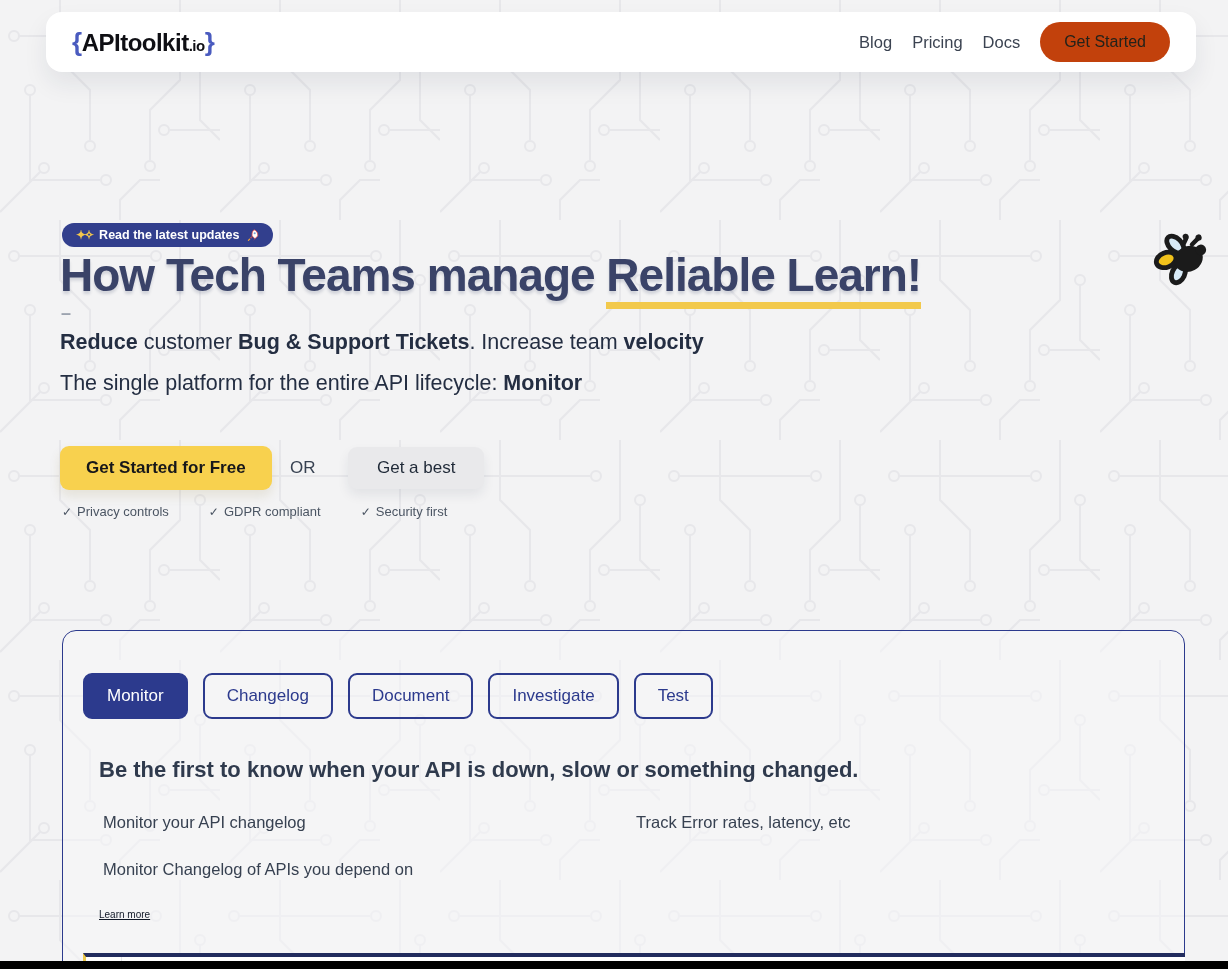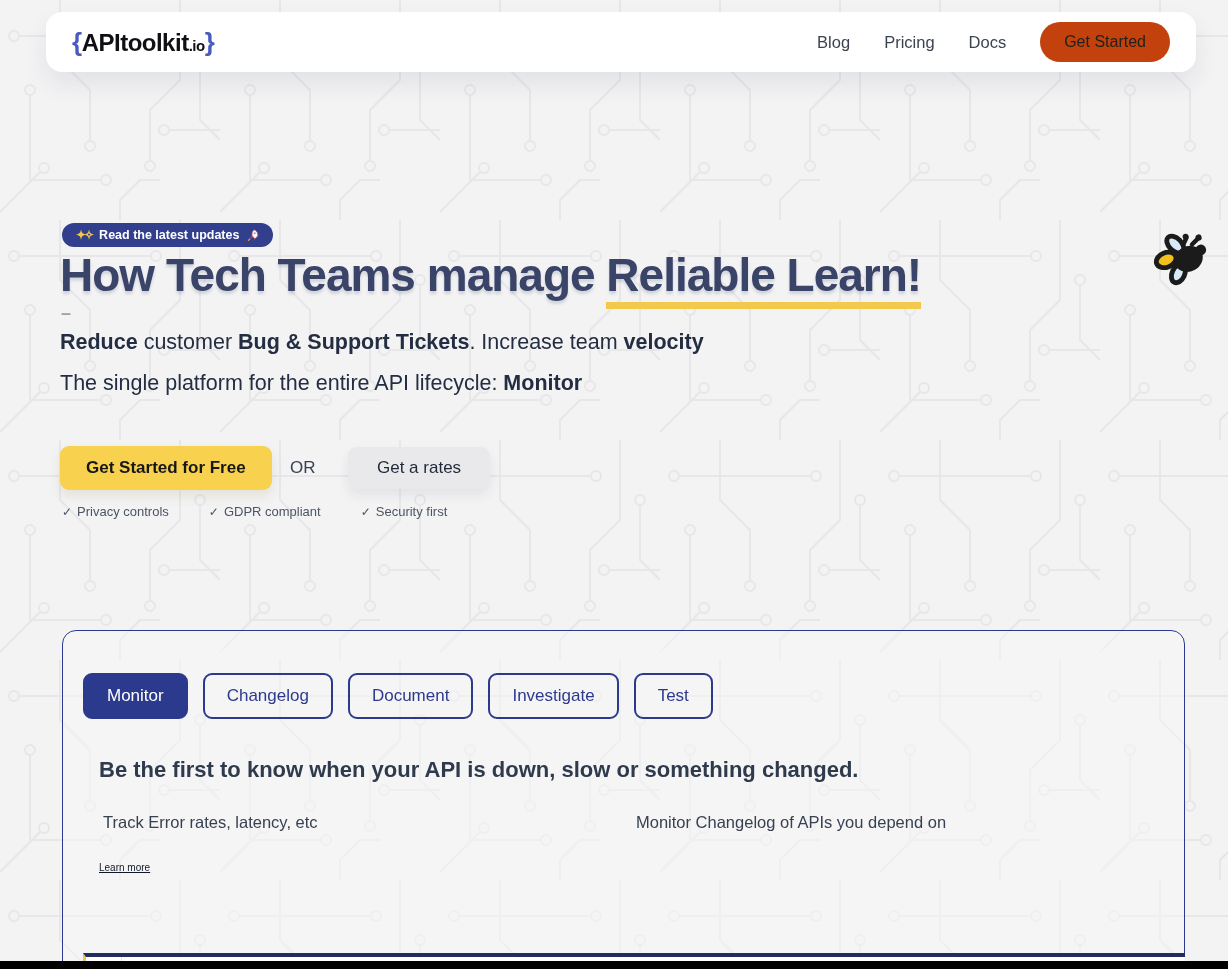--- a/index.html
+++ b/index.html
@@ -19,21 +19,21 @@
     position:absolute; left:46px; top:12px; width:1150px; height:60px;
     background:#ffffff; border-radius:16px;
     box-shadow:0 12px 24px rgba(30,35,60,0.08);
     display:flex; align-items:center; justify-content:space-between;
     padding:0 26px;
   }
   .logo { font-weight:bold; font-size:24px; letter-spacing:-0.5px; display:flex; align-items:baseline; }
   .logo .brace { color:#4a5bbf; font-size:26px; font-weight:bold; }
   .logo .brand { color:#0f0f14; }
   .logo .tld { color:#0f0f14; font-size:15px; font-weight:bold; }
-  .nav-right { display:flex; align-items:center; gap:34px; }
+  .nav-right { display:flex; align-items:center; gap:20px; }
   .nav-link { font-size:16.5px; color:#3b4351; cursor:pointer; text-decoration:none; }
   .nav-cta {
     background:#c2410c; border:none; border-radius:22px;
     padding:11px 24px; font-size:16px; color:#23221a;
     font-family:"Liberation Sans", sans-serif; cursor:pointer;
   }
 
   
   .badge {
     position:absolute; left:62px; top:223px; height:24px;
@@ -168,21 +168,21 @@
   <h1 class="hero-title"><span>How Tech Teams manage </span><span class="hl">Reliable Learn!</span></h1>
 
   <div class="hero-dash">–</div>
 
   <p class="hero-sub1"><b>Reduce</b><span> customer </span><b>Bug &amp; Support Tickets</b><span>. Increase team </span><b>velocity</b></p>
 
   <p class="hero-sub2"><span>The single platform for the entire API lifecycle: </span><b>Monitor</b></p>
 
   <button class="cta-primary">Get Started for Free</button>
   <span class="cta-or">OR</span>
-  <button class="cta-secondary">Get a rates</button>
+  <button class="cta-secondary">Get a best</button>
 
   <div class="checks">
     <span class="check-item">
       <span class="tick">✓</span>
       <span>Privacy controls</span>
     </span>
     <span class="check-item">
       <span class="tick">✓</span>
       <span>GDPR compliant</span>
     </span>
@@ -210,20 +210,21 @@
       <button class="tab active">Monitor</button>
       <button class="tab">Changelog</button>
       <button class="tab">Document</button>
       <button class="tab">Investigate</button>
       <button class="tab">Test</button>
     </div>
 
     <h2 class="panel-heading">Be the first to know when your API is down, slow or something changed.</h2>
 
     <div class="features">
+      <span>Monitor your API changelog</span>
       <span>Track Error rates, latency, etc</span>
       <span>Monitor Changelog of APIs you depend on</span>
     </div>
 
     <a class="learn-more">Learn more</a>
   </section>
 
   <div class="embed-box">
     <div class="embed-divider"></div>
     <div class="embed-blob"></div>

